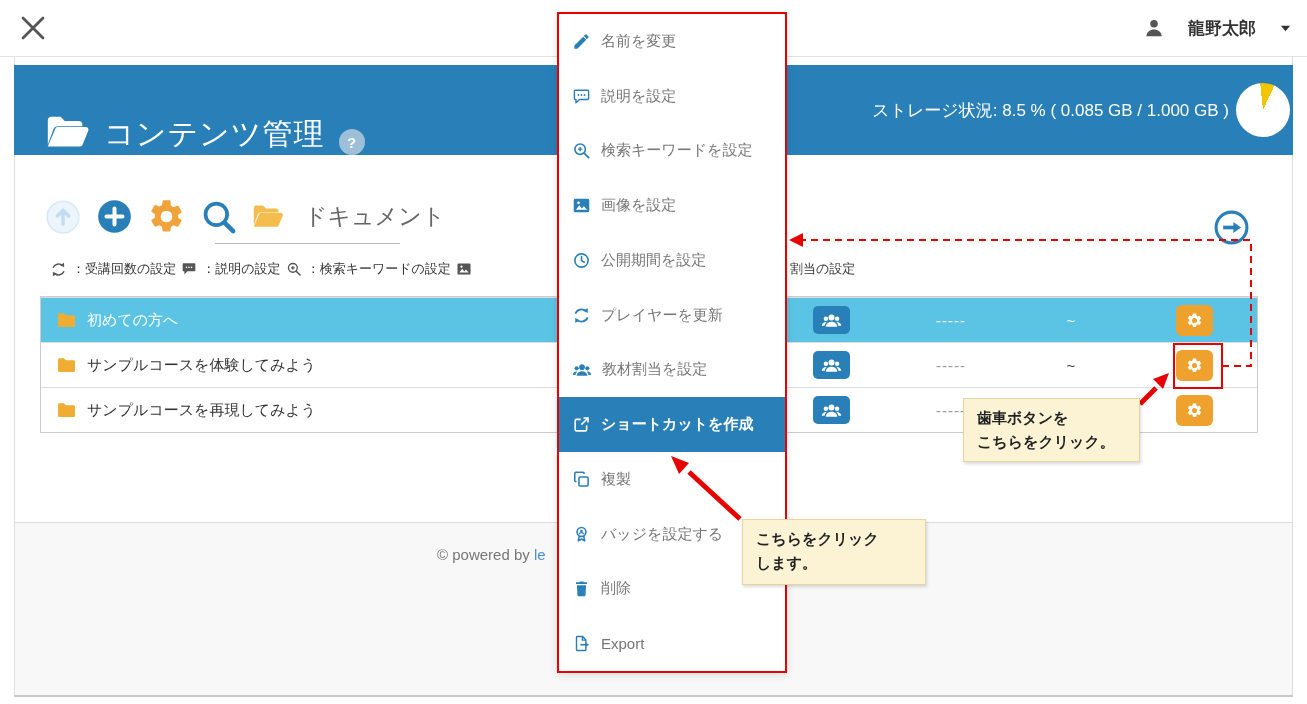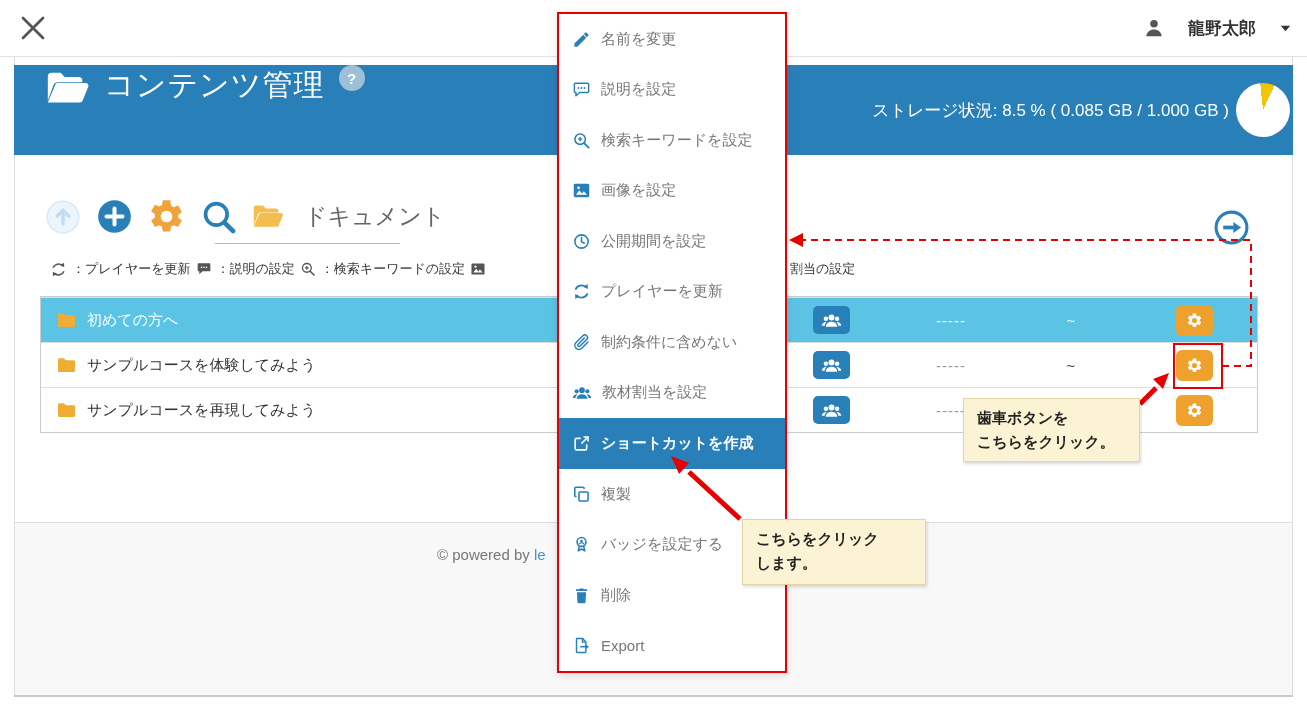--- a/index.html
+++ b/index.html
@@ -14,21 +14,21 @@
   .upgrade-btn { background:#e74c3c; color:#fff; border:none; border-radius:4px; font-size:15px; padding:9px 18px; font-family:inherit; cursor:pointer; }
   .user-menu { display:flex; align-items:center; gap:23px; color:#333; font-size:17px; font-weight:bold; cursor:pointer; }
 
   
   .frame-left,.frame-right { position:absolute; top:57px; width:1px; height:639px; background:#ddd; }
   .frame-left { left:14px; } .frame-right { left:1292px; }
   .frame-bottom { position:absolute; left:14px; top:695px; width:1279px; height:2px; background:#c9c9c9; }
 
   
   .pageheader { position:absolute; left:14px; top:65px; width:1279px; height:90px; background:#2980b9; }
-  .ph-title { position:absolute; left:30px; top:0; height:90px; display:flex; align-items:flex-start; gap:14px; color:#fff; }
+  .ph-title { position:absolute; left:30px; top:0; height:90px; display:flex; align-items:flex-end; gap:14px; color:#fff; }
   .ph-title h1 { font-size:30px; font-weight:normal; letter-spacing:1px; }
   .help-badge { width:26px; height:26px; border-radius:50%; background:#9dc0d8; color:#fff; font-size:15px; font-weight:bold; display:flex; align-items:center; justify-content:center; cursor:pointer; }
   .storage { position:absolute; right:64px; top:0; height:90px; display:flex; align-items:center; color:#fff; font-size:17px; }
   .pie { position:absolute; right:3px; top:18px; width:54px; height:54px; border-radius:50%; background:conic-gradient(from -6deg,#f2c500 0deg 31deg,#ffffff 31deg 360deg); }
 
   
   .toolbar { position:absolute; left:44px; top:197px; display:flex; align-items:center; gap:14px; }
   .crumb { font-size:23px; color:#666; margin-left:6px; }
   .crumb-underline { position:absolute; left:215px; top:243px; width:185px; border-bottom:1px solid #b9b9b9; }
   .fwd-circle { position:absolute; left:1213px; top:209px; width:37px; height:37px; color:#2980b9; cursor:pointer; }
@@ -240,21 +240,21 @@
   </div>
   <div class="crumb-underline"></div>
   <svg class="fwd-circle" viewBox="0 0 24 24">
       <use href="#i-arrow-right-circle"></use>
     </svg>
 
   <div class="legend legend-left">
     <svg class="ic" width="17" height="17" viewBox="0 0 24 24">
         <use href="#i-refresh"></use>
       </svg>
-    <span>：プレイヤーを更新</span>
+    <span>：受講回数の設定</span>
     <svg class="ic" width="16" height="16" viewBox="0 0 24 24">
         <use href="#i-comment-f"></use>
       </svg>
     <span>：説明の設定</span>
     <svg class="ic" width="16" height="16" viewBox="0 0 24 24">
         <use href="#i-searchplus"></use>
       </svg>
     <span>：検索キーワードの設定</span>
     <svg class="ic" width="16" height="16" viewBox="0 0 24 24">
         <use href="#i-image"></use>
@@ -381,26 +381,20 @@
         <svg class="ic" width="19" height="19" viewBox="0 0 24 24">
           <use href="#i-clock"></use>
         </svg>
         <span>公開期間を設定</span>
       </div>
     <div class="mi">
         <svg class="ic" width="19" height="19" viewBox="0 0 24 24">
           <use href="#i-refresh"></use>
         </svg>
         <span>プレイヤーを更新</span>
-      </div>
-    <div class="mi">
-        <svg class="ic" width="19" height="19" viewBox="0 0 24 24">
-          <use href="#i-clip"></use>
-        </svg>
-        <span>制約条件に含めない</span>
       </div>
     <div class="mi">
         <svg class="ic" width="20" height="20" viewBox="0 0 24 24">
           <use href="#i-usersgrp"></use>
         </svg>
         <span>教材割当を設定</span>
       </div>
     <div class="mi hl">
         <svg class="ic" width="19" height="19" viewBox="0 0 24 24">
           <use href="#i-extlink"></use>

